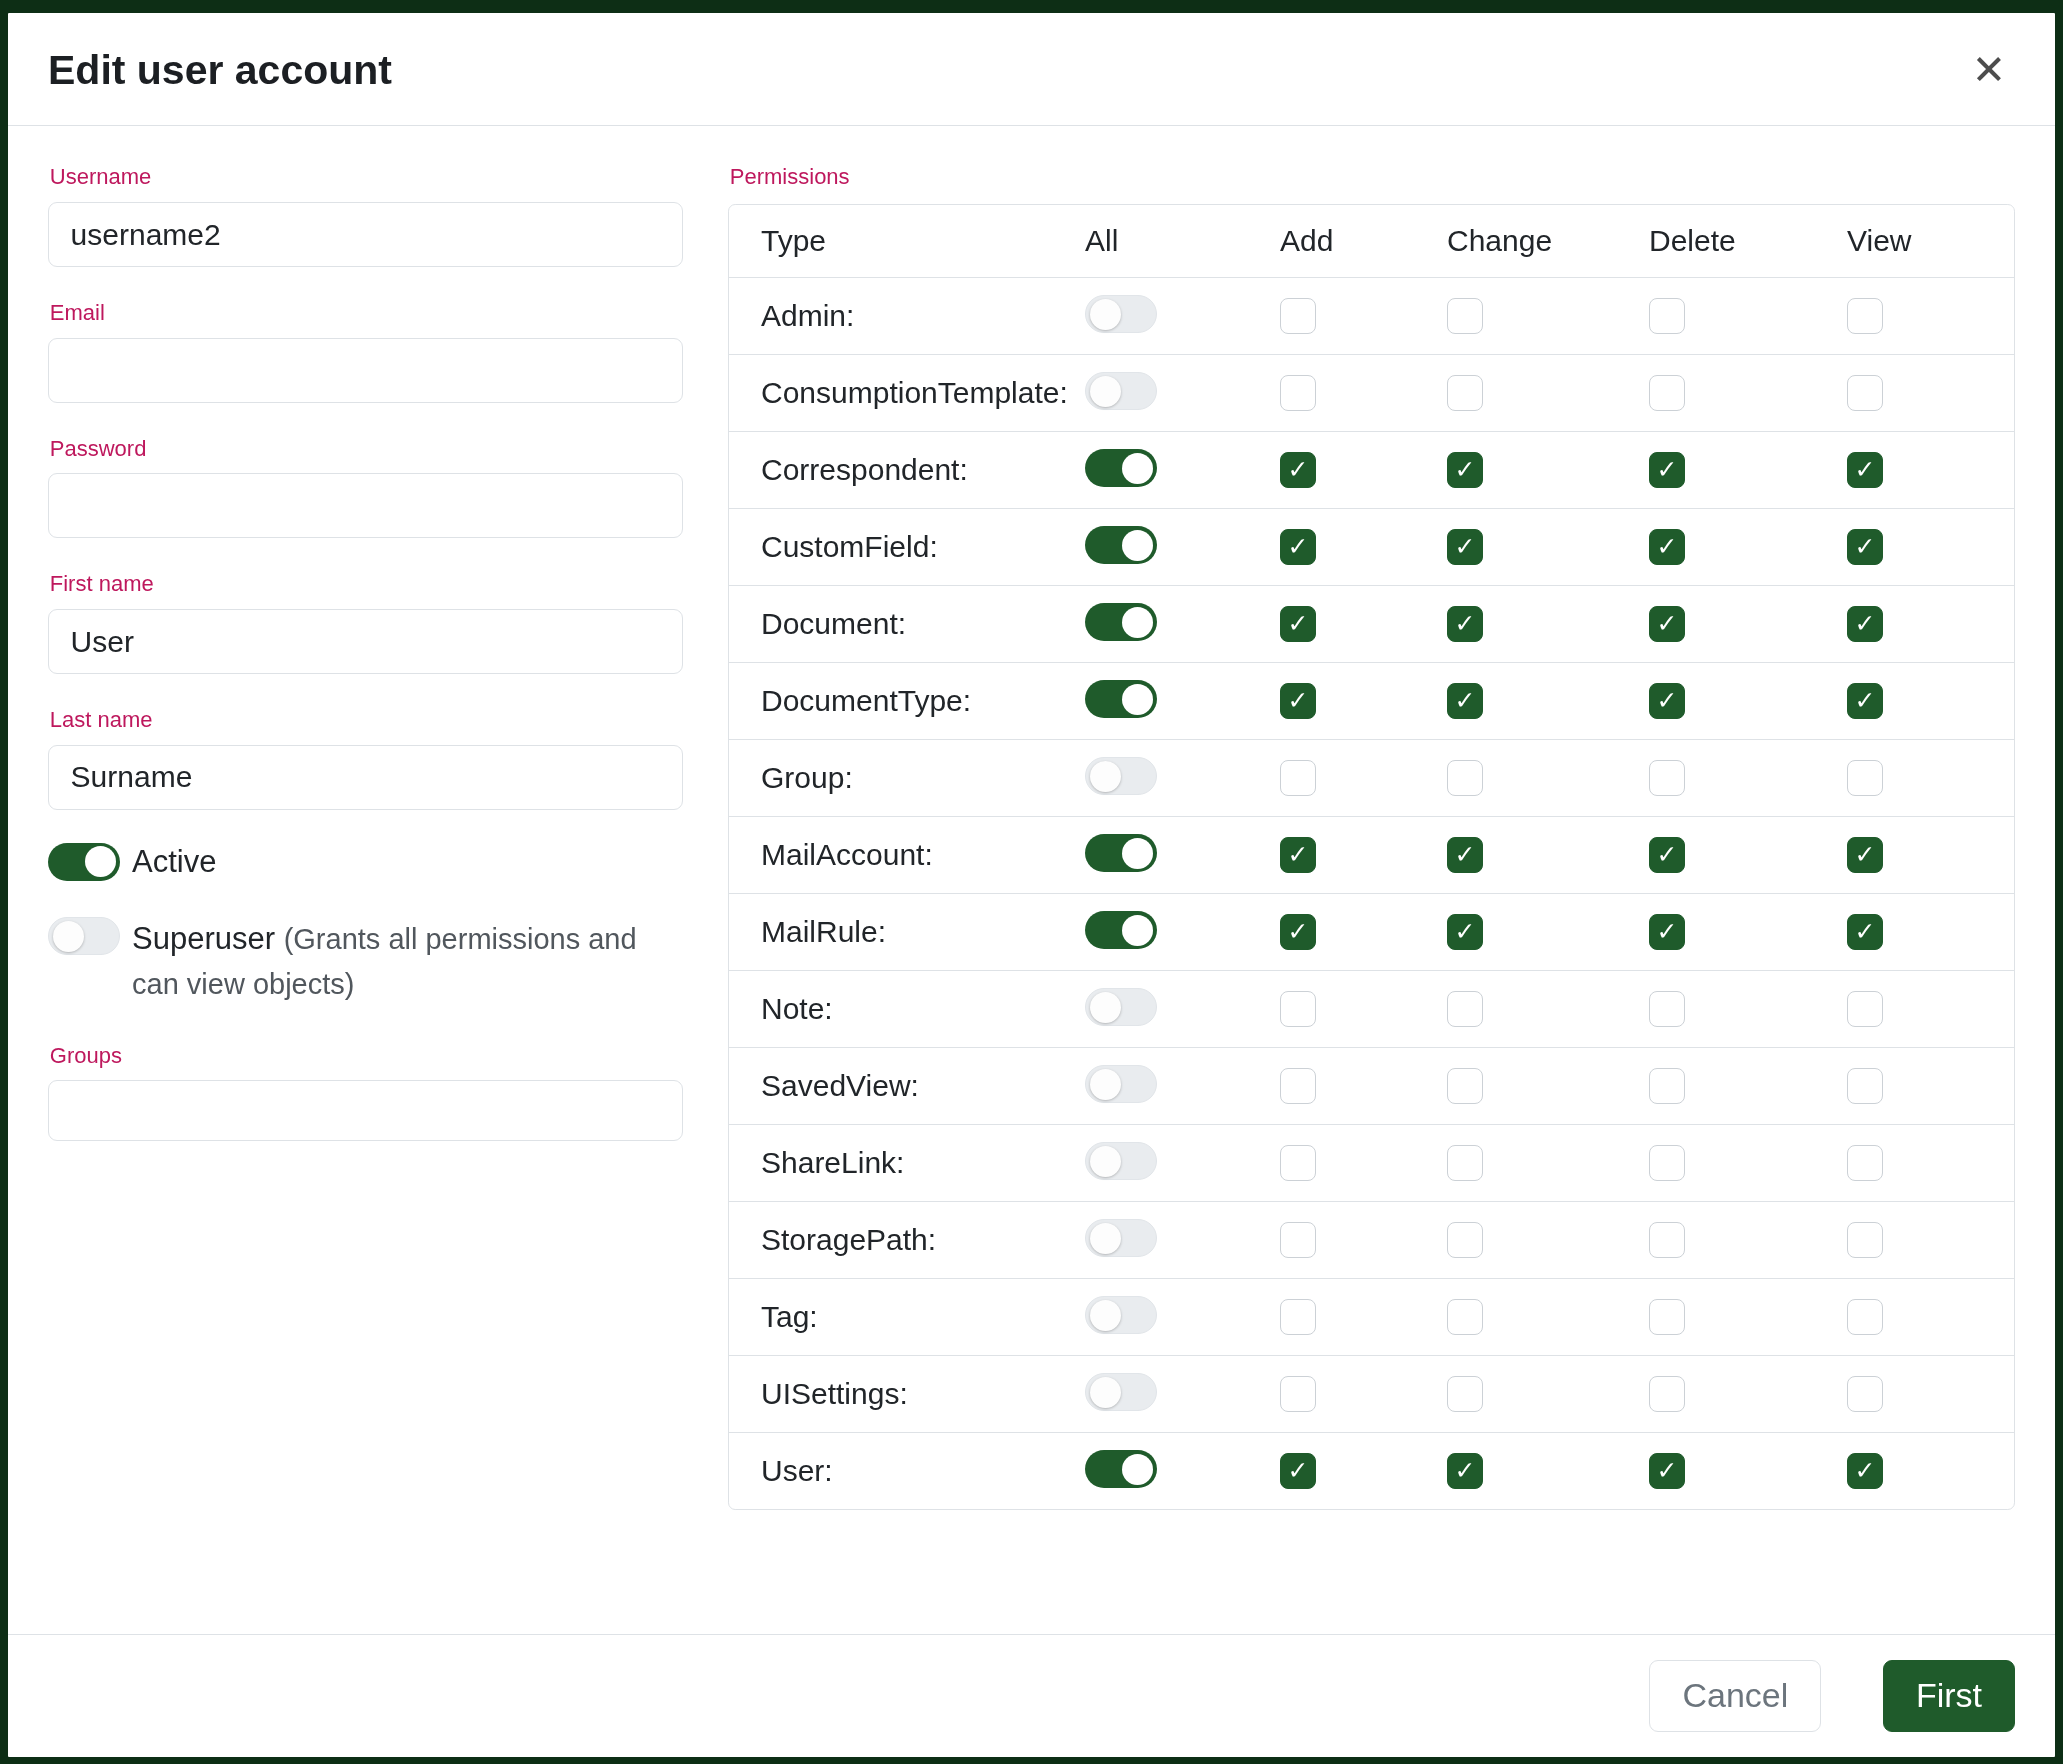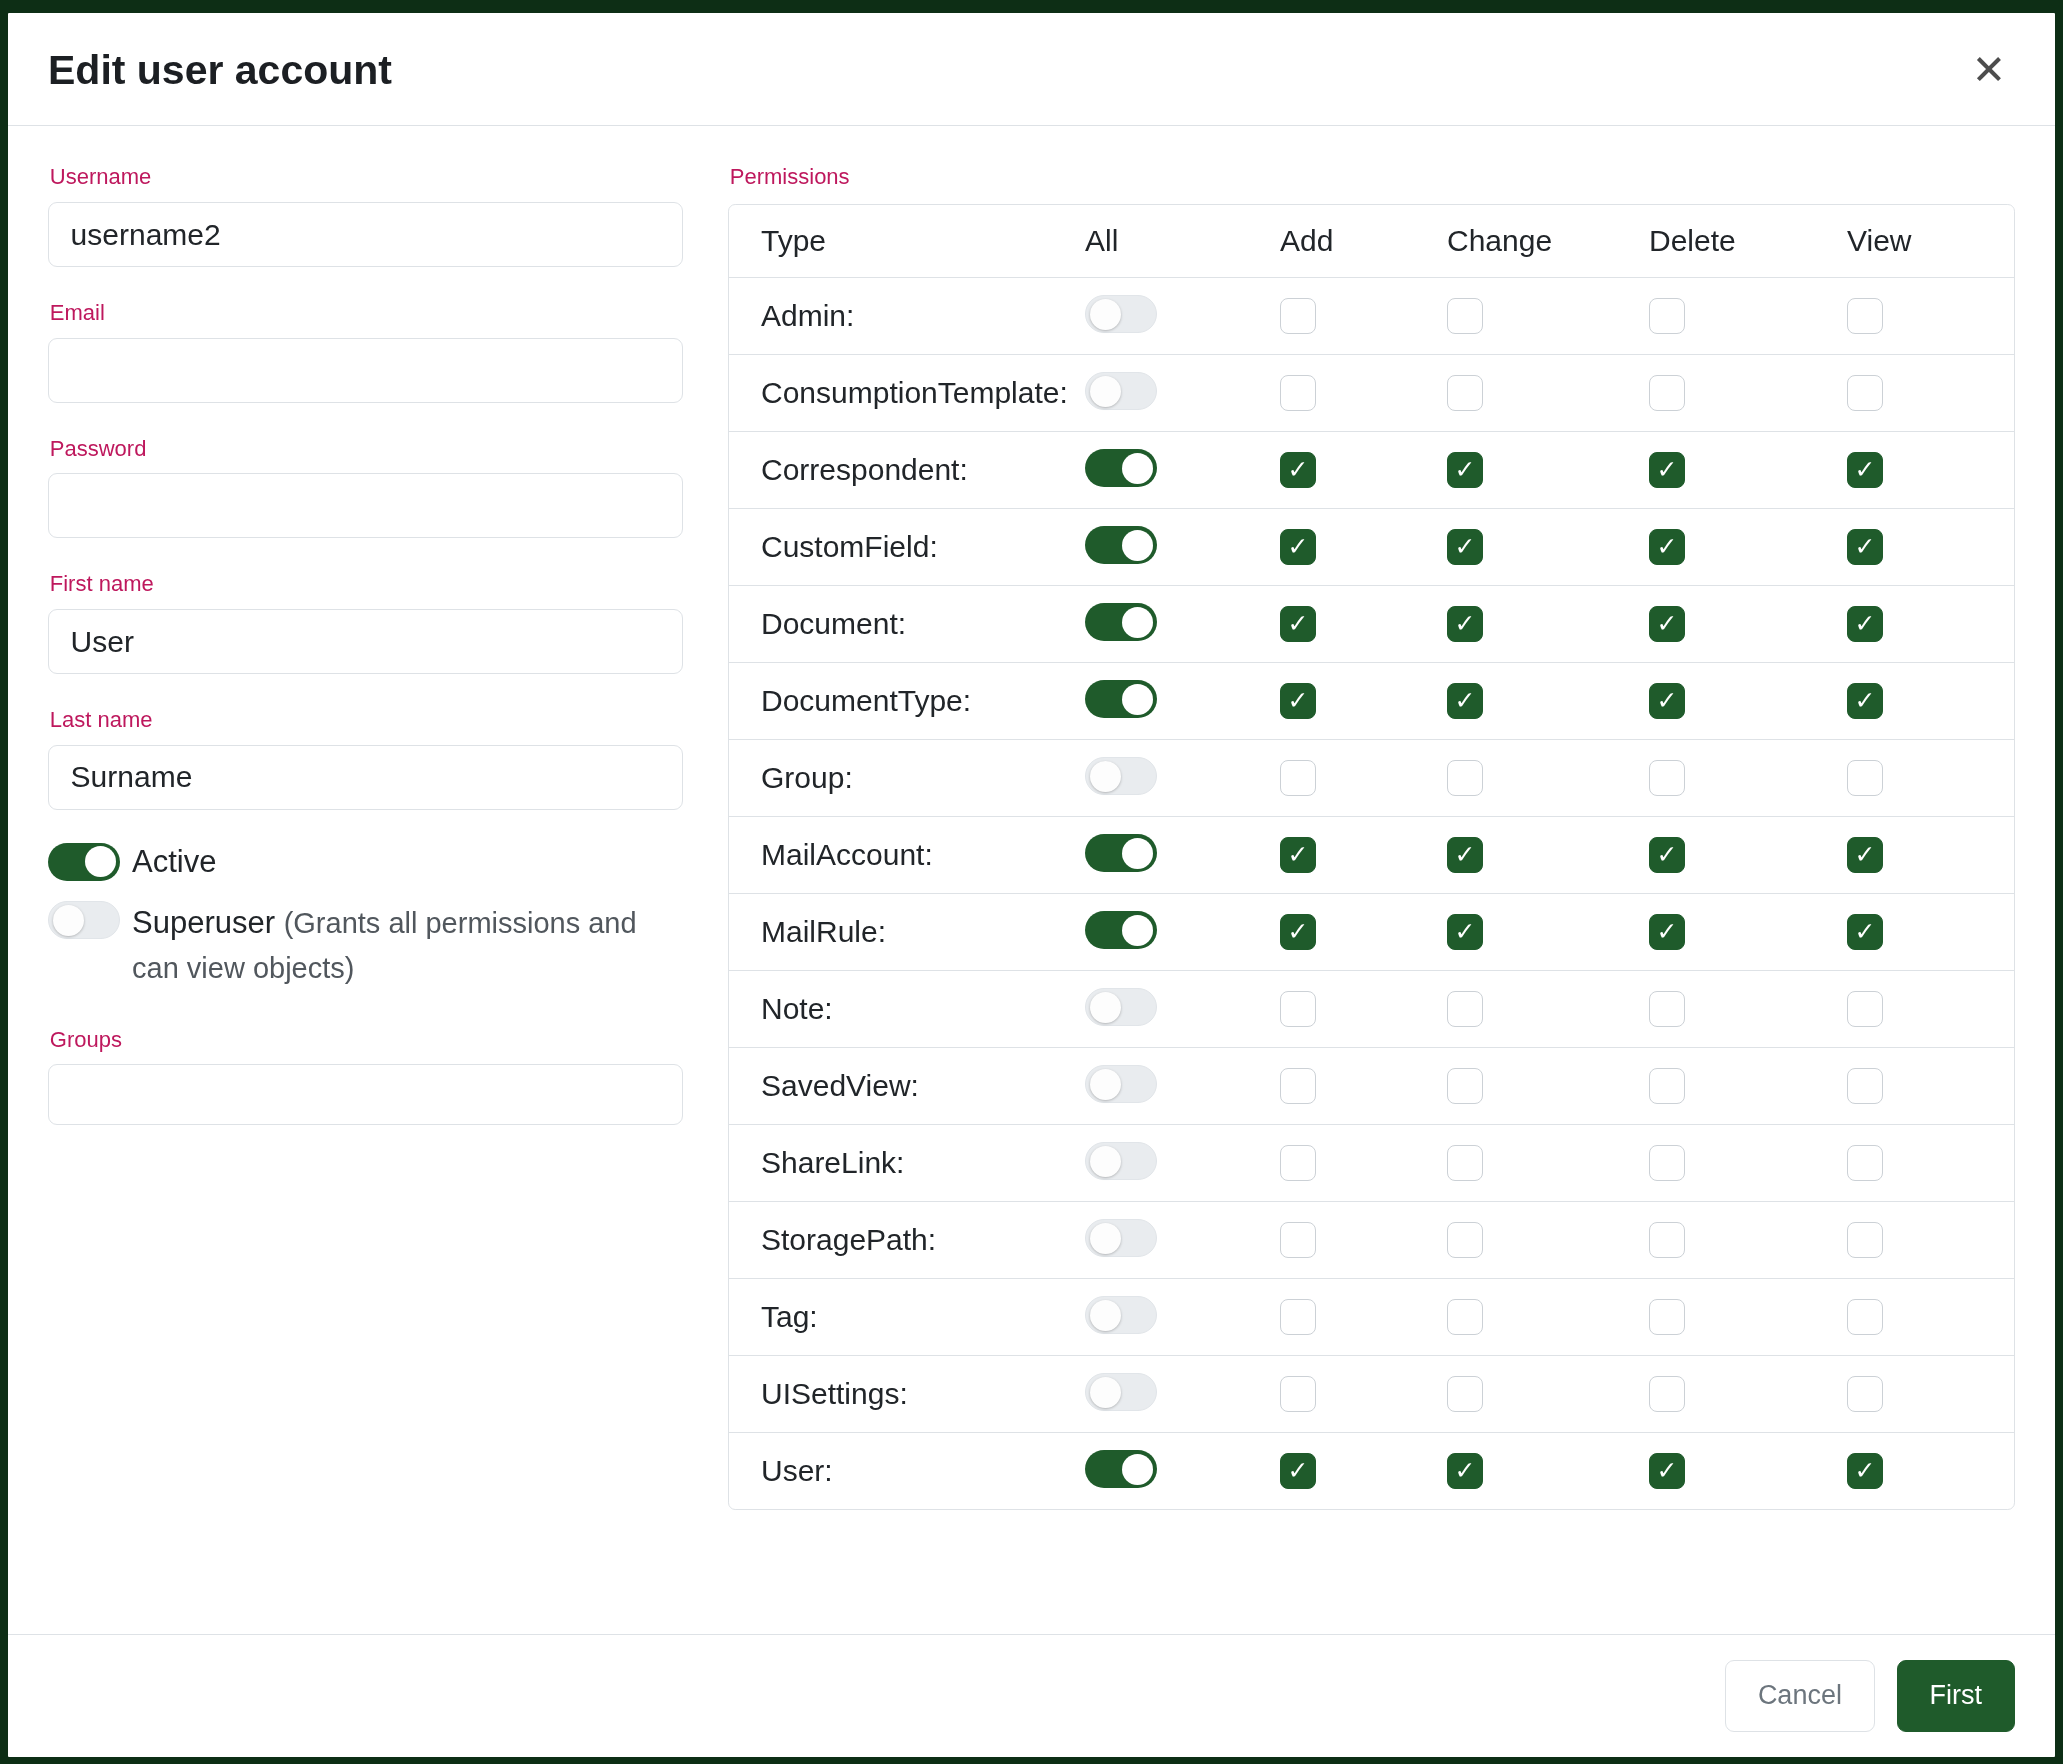--- a/index.html
+++ b/index.html
@@ -38,21 +38,21 @@
     font-family:"Liberation Sans","DejaVu Sans",sans-serif; outline:none; background:#fff;
   }
   
   .switch { display:inline-block; position:relative; width:72px; height:38px; border-radius:19px; flex:none; cursor:pointer; }
   .switch.on { background:#1f5b2b; }
   .switch.off { background:#e9ecef; border:0.9px solid #e1e5e9; }
   .switch .knob { position:absolute; top:3.6px; width:31px; height:31px; border-radius:50%; background:#fff; }
   .switch.off .knob { top:2.7px; left:3.6px; box-shadow:0 0.9px 2.7px rgba(0,0,0,.25); background:#fdfdfd; }
   .switch.on .knob { right:3.6px; }
   .switch-row { display:flex; align-items:center; gap:12px; }
-  .switch-row + .switch-row { margin-top:20px; align-items:flex-start; }
+  .switch-row + .switch-row { margin-top:36px; align-items:flex-start; }
   .switch-label { font-size:31px; color:#212529; }
   .switch-text { font-size:31px; line-height:1.45; max-width:518px; }
   .hint { color:#51575d; font-size:29px; }
   .groups-group { margin-top:36px; }
   .select-box {
     position:relative; width:100%; height:61px; border:0.9px solid #dee2e6; border-radius:9px;
     background:#fff; cursor:pointer;
   }
   .select-caret {
     position:absolute; right:23.4px; top:27px; width:0; height:0;
@@ -74,22 +74,22 @@
   .cb.checked { background:#1f5b2b; border-color:#1f5b2b; }
   .cb.checked::after {
     content:"✓"; position:absolute; inset:0; display:flex; align-items:center; justify-content:center;
     color:#fff; font-size:25px; font-weight:bold;
   }
   
   .modal-footer {
     border-top:0.9px solid #dee2e6; padding:25px 40px;
     display:flex; justify-content:flex-end; align-items:center; gap:21.6px;
   }
-  .btn { font-size:27px; border-radius:9px; height:72px; padding:0 32px; cursor:pointer;
-         font-family:"Liberation Sans","DejaVu Sans",sans-serif; }
+  .btn { font-size:34px; border-radius:9px; height:72px; padding:0 32px; cursor:pointer;
+         font-family:"Liberation Sans","DejaVu Sans",sans-serif;margin-left:40px; }
   .btn-cancel { background:#fff; border:0.9px solid #dee2e6; color:#6c757d; }
   .btn-save { background:#1f5b2b; border:0.9px solid #1f5b2b; color:#fff; }
 </style>
 </head>
 <body>
 
 <div class="modal">
 
   <div class="modal-header">
     <div class="modal-title">Edit user account</div>

